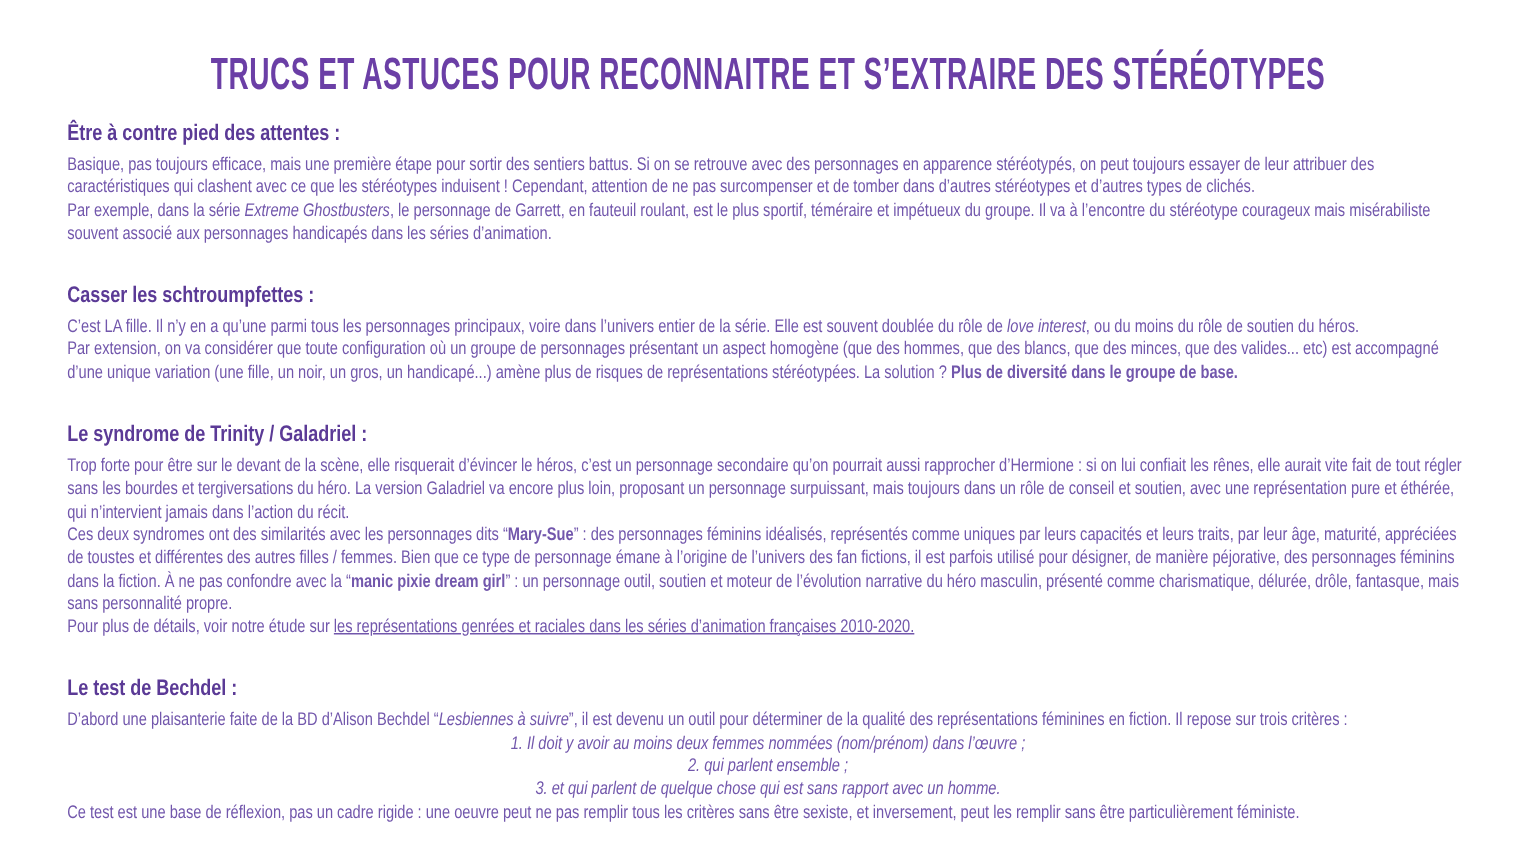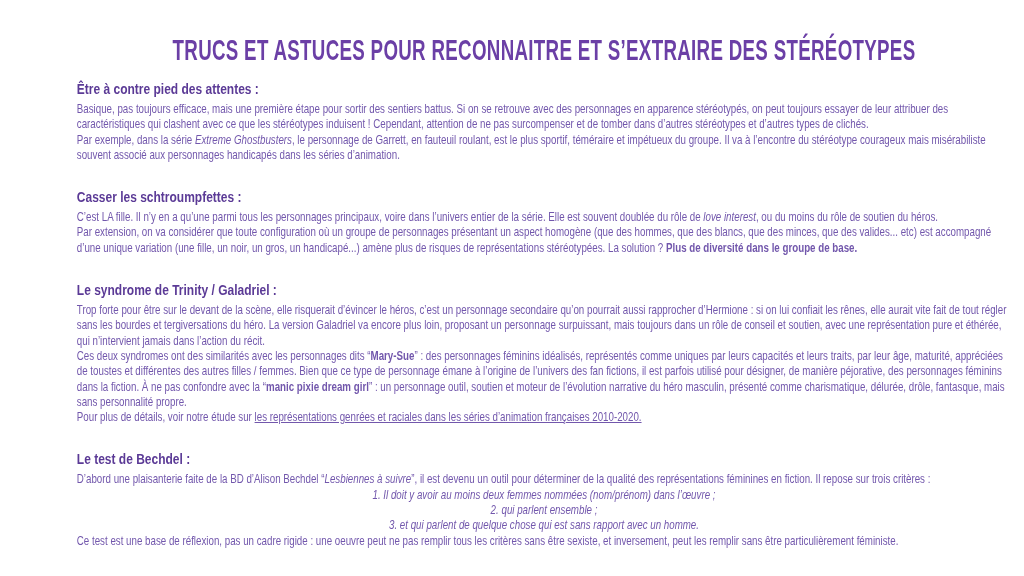--- a/index.html
+++ b/index.html
@@ -9,21 +9,21 @@
     font-family:"Liberation Sans", sans-serif;
   }
   :root {
     --title-color:#6b3fa6;
     --heading-color:#5b3a96;
     --body-color:#7257ac;
     --background:#ffffff;
   }
   .stage {
     position:relative; width:1024px; height:576px;
-    overflow:hidden; background:var(--background);padding-left:32px;
+    overflow:hidden; background:var(--background);
   }
   
   .page {
     width:1280px; height:576px;
     transform:scaleX(0.8); transform-origin:0 0;
     padding:32px 56px 0 56px;
   }
   .title-wrap { position:relative; height:42px; }
   .doc-title {
     position:absolute; left:50%; top:0;

